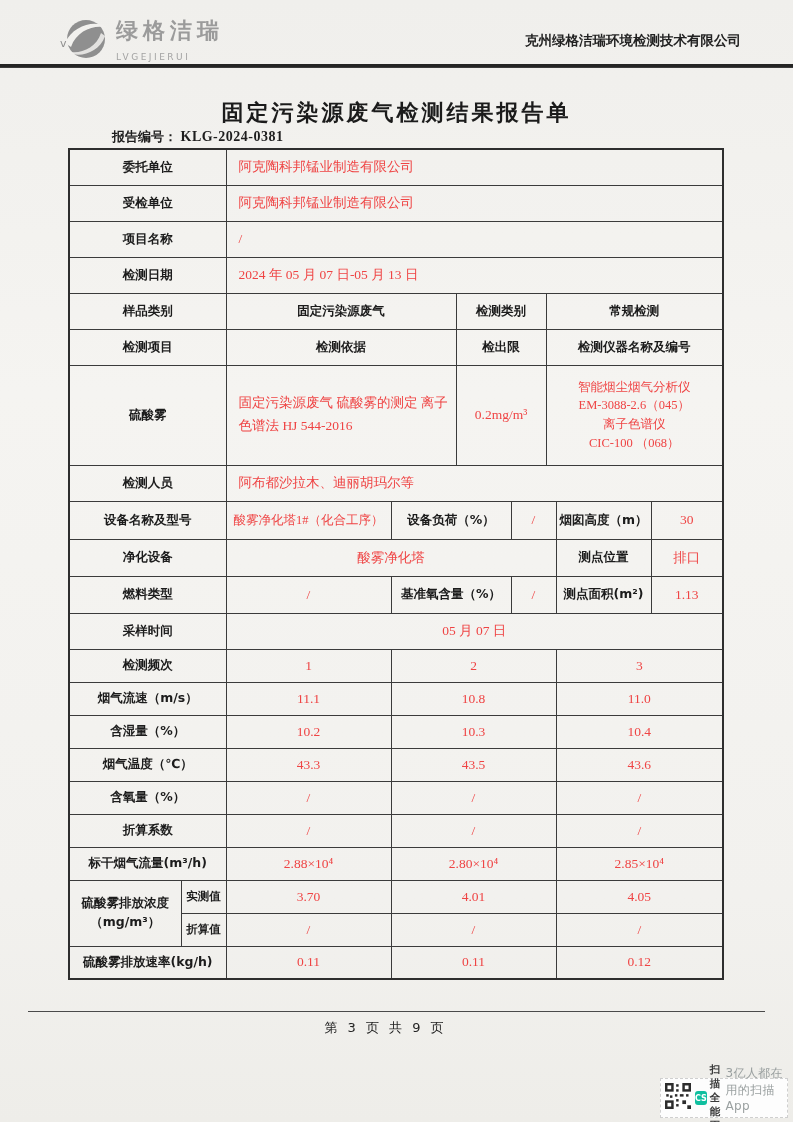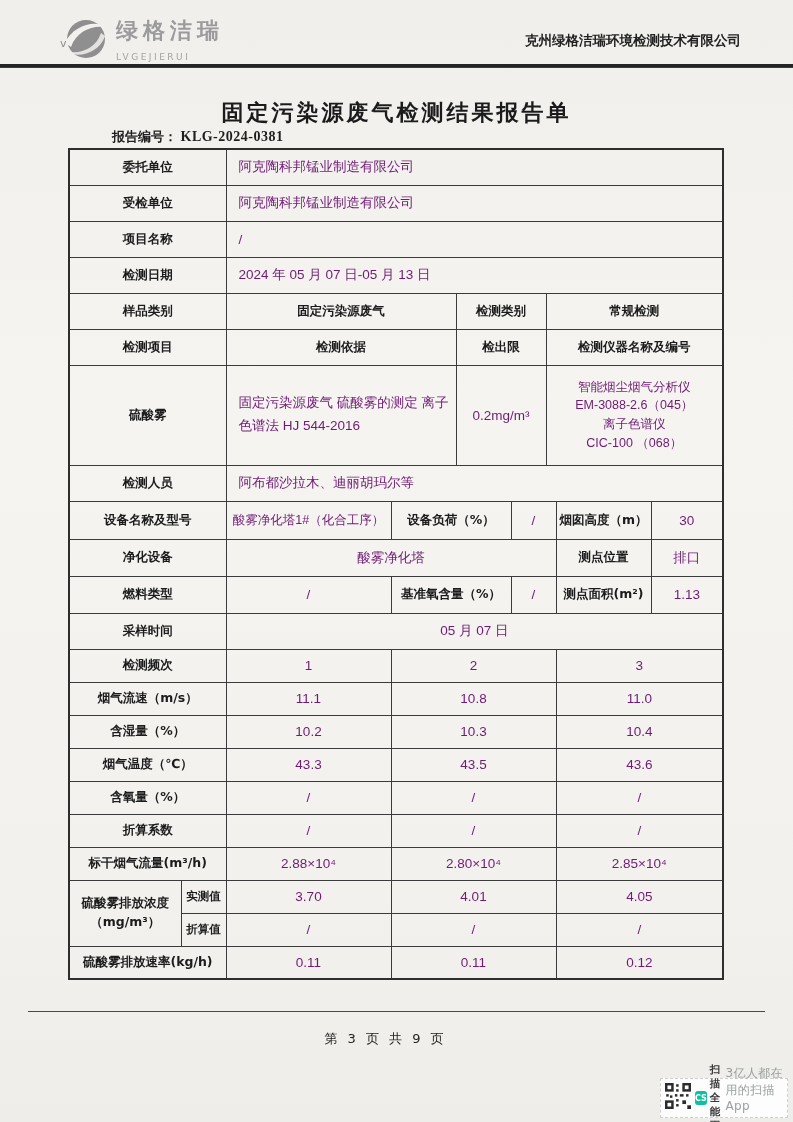--- a/index.html
+++ b/index.html
@@ -21,27 +21,27 @@
     font-family:"DejaVu Sans","Liberation Sans",sans-serif;font-weight:bold;
     font-size:22px;letter-spacing:3px;color:#1b1b1b;margin-top:16px;}
   .report-no{position:absolute;left:112px;top:128px;font-size:14px;}
   .report-no .lab{font-family:"DejaVu Sans","Liberation Sans",sans-serif;font-weight:bold;font-size:13px;}
   .report-no .num{font-family:"Liberation Serif",serif;font-weight:bold;font-size:14px;letter-spacing:0.5px;}
   table.rpt{position:absolute;left:68px;top:148px;width:654px;border-collapse:collapse;
     border:2px solid #2e2e2e;table-layout:fixed;}
   table.rpt td{border:1px solid #3b3b3b;text-align:center;vertical-align:middle;
     padding:2px 4px;overflow:hidden;}
   .lb{font-family:"DejaVu Sans","Liberation Sans",sans-serif;font-weight:bold;font-size:12.5px;color:#1c1c1c;}
-  .vl{font-family:Liberation Sans, sans-serif;font-size:13.5px;color:#701a75;}
+  .vl{font-family:Liberation Serif, serif;font-size:13.5px;color:#ef4444;}
   .tl{text-align:left !important;padding-left:12px !important;}
   .pre{white-space:pre-line;line-height:1.5;margin-top:40px;}
   tr.r36{height:36px;} tr.r37{height:37px;} tr.r33{height:33px;} tr.rtall{height:100px;}
   .ftr-rule{position:absolute;left:28px;top:1011px;width:737px;border-top:1.5px solid #4a4a4a;}
   .footer-txt{position:absolute;left:0;top:1019px;width:771px;text-align:center;
-    font-family:"DejaVu Sans","Liberation Sans",sans-serif;font-size:13px;letter-spacing:3px;color:#242424;margin-top:11px;}
+    font-family:"DejaVu Sans","Liberation Sans",sans-serif;font-size:13px;letter-spacing:3px;color:#242424;}
   .scan-badge{position:absolute;left:660px;top:1078px;width:128px;height:40px;
     background:#fdfdfd;border:1px dashed #cfcfcf;display:flex;align-items:center;gap:4px;
     padding:2px 4px;box-sizing:border-box;}
   .qr{flex:0 0 auto;}
   .badge-right{display:flex;flex-direction:row;justify-content:center;}
   .badge-top{display:flex;align-items:center;gap:3px;}
   .cs-logo{width:14px;height:14px;border-radius:3px;color:#fff;
     font-family:"DejaVu Sans",sans-serif;font-weight:bold;font-size:8px;
     display:flex;align-items:center;justify-content:center;}
   .badge-name{font-family:"DejaVu Sans","Liberation Sans",sans-serif;font-weight:bold;

